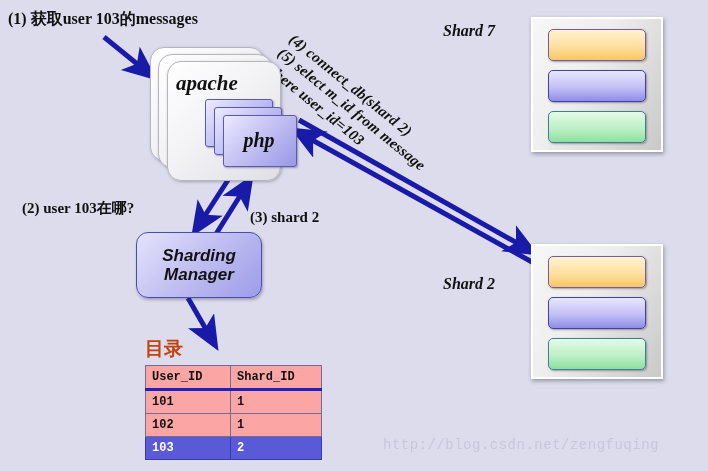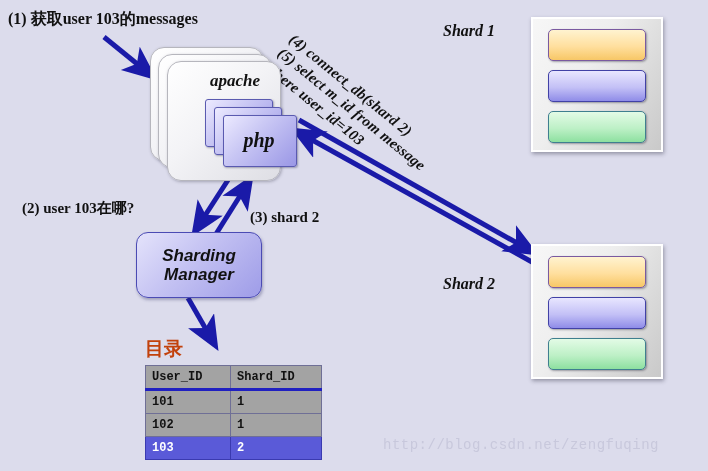--- a/index.html
+++ b/index.html
@@ -56,23 +56,23 @@
   .sheet{
     position:absolute;border-radius:14px;
     border:1px solid #b6b6bd;
     background:linear-gradient(135deg,#ffffff 0%,#f3f3f6 45%,#dedee4 100%);
     box-shadow:1px 1px 3px rgba(60,60,80,.35);
   }
   #sheet-back {left:0px; top:0px;  width:112px;height:112px;}
   #sheet-mid  {left:8px; top:7px;  width:112px;height:112px;}
   #sheet-front{left:17px;top:14px; width:112px;height:118px;}
   #apache-label{
-    position:absolute;left:10px;top:24px;width:100px;
-    text-align:right;font-style:italic;font-weight:bold;
-    font-size:17px;color:#111;font-family:"Liberation Serif",serif;
+    position:absolute;left:26px;top:24px;width:100px;
+    text-align:left;font-style:italic;font-weight:bold;
+    font-size:21px;color:#111;font-family:"Liberation Serif",serif;
   }
   #php-stack{position:absolute;left:55px;top:52px;width:90px;height:72px;}
   .php-card{
     position:absolute;border-radius:3px;
     border:1px solid #5a5ab0;
     background:linear-gradient(135deg,#eceaff 0%,#c9c7f4 40%,#9a97e6 100%);
     box-shadow:1px 1px 2px rgba(50,50,90,.4);
   }
   #php-back {left:0px; top:0px;  width:66px;height:46px;}
   #php-mid  {left:9px; top:8px;  width:66px;height:46px;}
@@ -127,21 +127,21 @@
     font-family:"Liberation Mono",monospace;
     font-size:12px;
     background:#eceaf2;
   }
   #dir-table th,#dir-table td{
     border:1px solid #6f6f96;
     padding:4px 6px;
     text-align:left;
     font-weight:bold;
     color:#111;
-    background:#a3a3a3;
+    background:#fca5a5;
   }
   #dir-table th{border-bottom:3px solid #2020c0;}
   #dir-table th:first-child,#dir-table td:first-child{width:72px;}
   #dir-table th:last-child,#dir-table td:last-child{width:78px;}
   #dir-table tr.hl td{background:#5a5ad8;color:#ffffff;border-color:#3a3ab0;margin-left:8px;}
 
   
   #watermark{
     position:absolute;left:383px;top:437px;
     font-family:"Liberation Mono",monospace;
@@ -195,21 +195,21 @@
       <div class="php-card" id="php-front"></div>
       <div id="php-label">php</div>
     </div>
   </div>
 
   <div id="sharding-manager">
     <span>Sharding</span>
     <span>Manager</span>
   </div>
 
-  <div class="shard-title" id="shard1-title">Shard 1</div>
+  <div class="shard-title" id="shard1-title">Shard 7</div>
   <div class="shard-rack" id="shard1-rack">
     <div class="disk disk-orange"></div>
     <div class="disk disk-purple"></div>
     <div class="disk disk-green"></div>
   </div>
 
   <div class="shard-title" id="shard2-title">Shard 2</div>
   <div class="shard-rack" id="shard2-rack">
     <div class="disk disk-orange"></div>
     <div class="disk disk-purple"></div>

